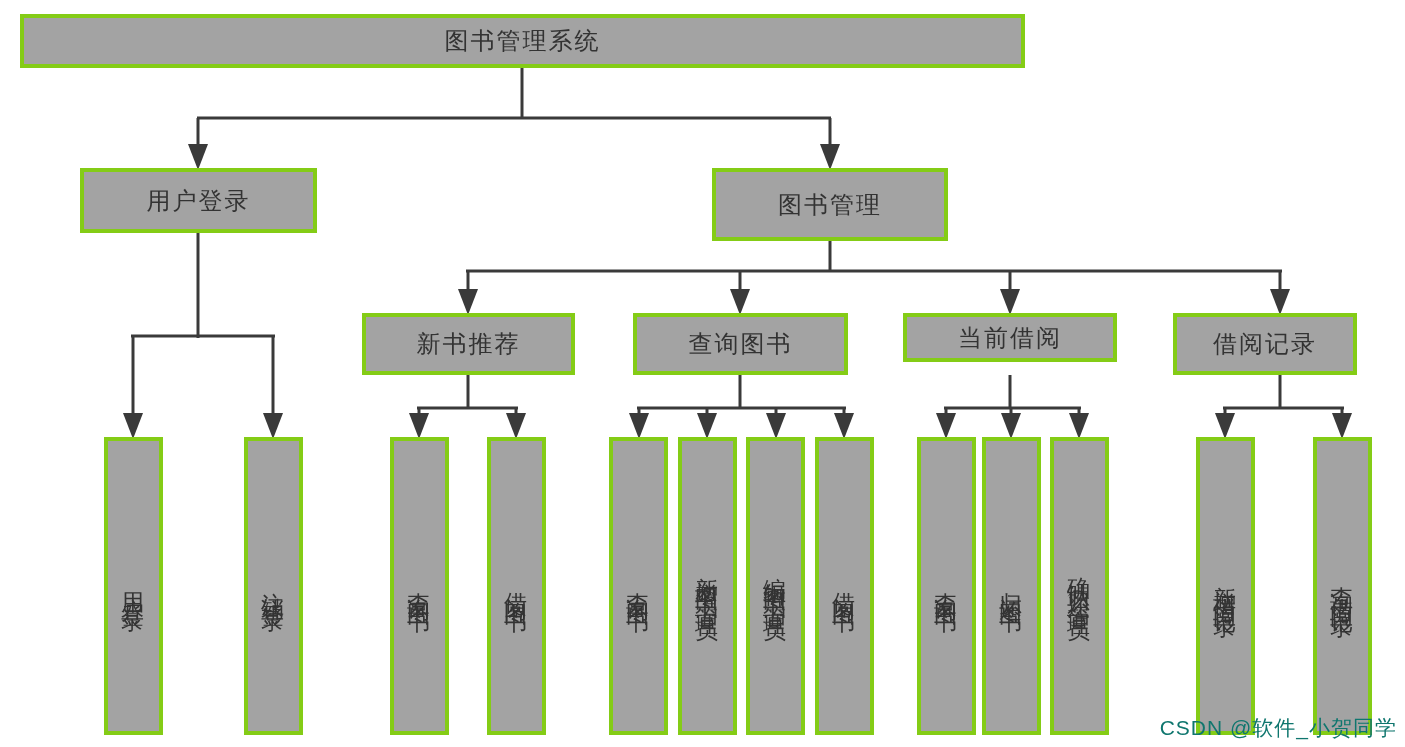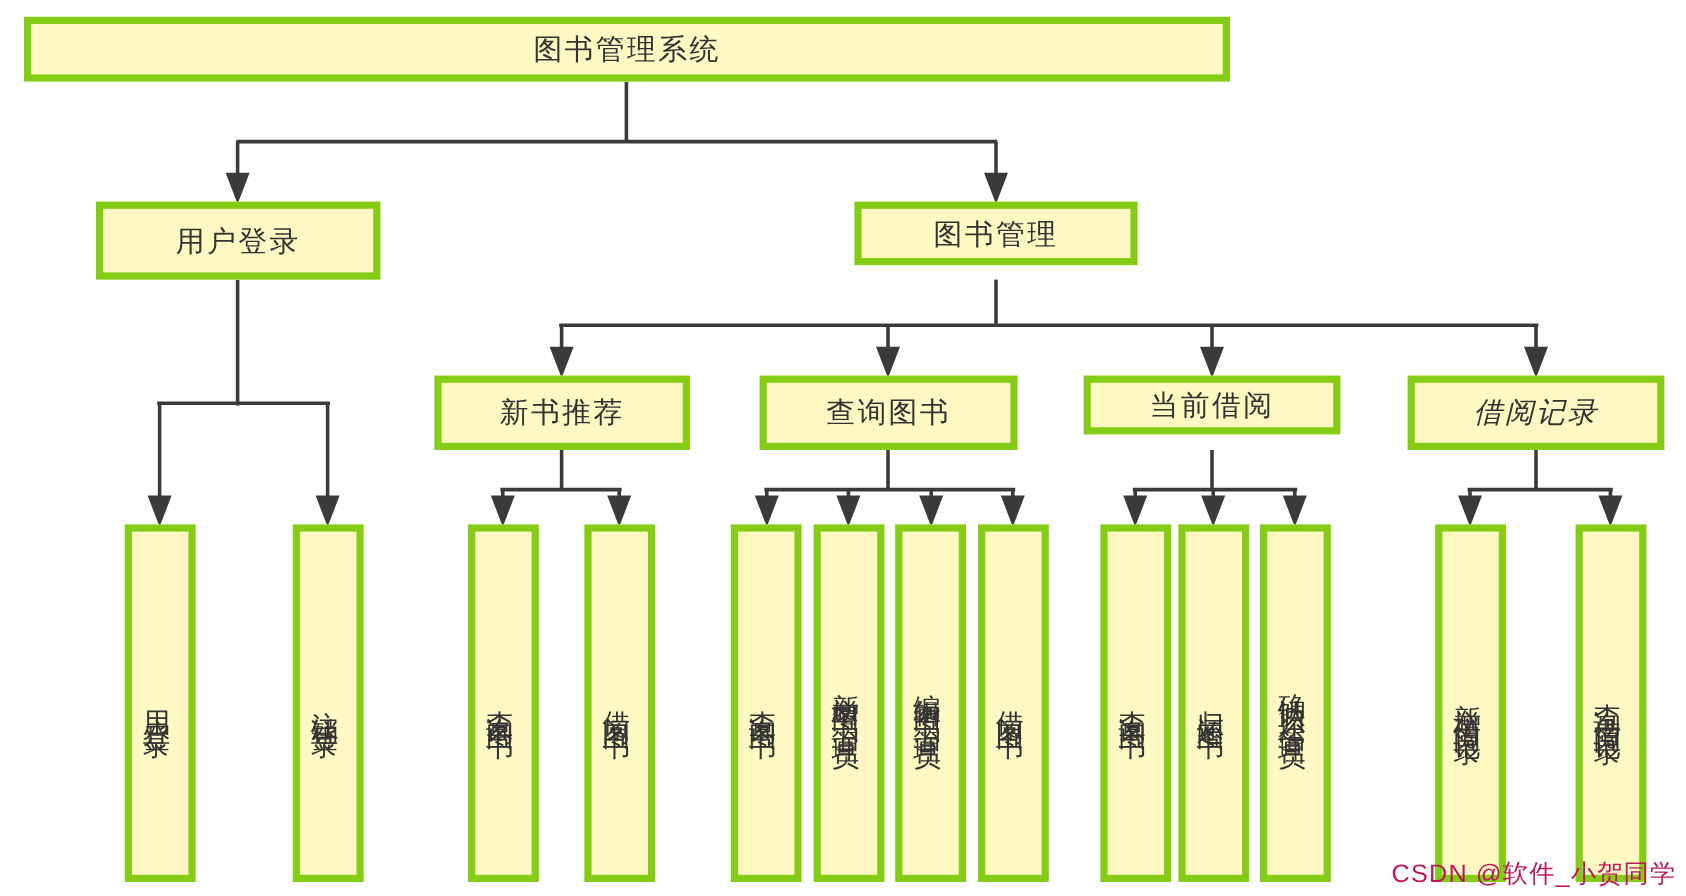--- a/index.html
+++ b/index.html
@@ -7,41 +7,41 @@
     position:relative;
     width:1405px;height:747px;
     background:#ffffff;
     font-family:"Liberation Sans","DejaVu Sans",sans-serif;
     overflow:hidden;
   }
   #connectors{position:absolute;left:0;top:0;z-index:1;pointer-events:none;}
   .box{
     position:absolute;
     box-sizing:border-box;
-    background:#fef9c3;
-    border:6px solid #84cc16;
+    background:#a3a3a3;
+    border:4px solid #84cc16;
     color:#333333;
     z-index:2;
   }
   .hbox{
     display:flex;align-items:center;justify-content:center;
     font-size:24px;letter-spacing:2px;white-space:nowrap;
   }
   .vbox{
     writing-mode:vertical-rl;
     text-align:center;
     font-size:23px;
     letter-spacing:6px;
     line-height:53px;
     width:59px;height:298px;top:437px;
   }
   .watermark{
     position:absolute;
     z-index:5;
-    color:#be185d;
+    color:#0f766e;
     font-size:21px;
     white-space:nowrap;
     letter-spacing:1px;
   }
 </style>
 </head>
 <body>
 
 <div class="canvas">
 
@@ -96,26 +96,26 @@
       <polygon points="1069,413 1089,413 1079,439" fill="#3a3a3a"></polygon>
       <line x1="1225" y1="408" x2="1225" y2="417" stroke="#3a3a3a" stroke-width="3"></line>
       <polygon points="1215,413 1235,413 1225,439" fill="#3a3a3a"></polygon>
       <line x1="1342" y1="408" x2="1342" y2="417" stroke="#3a3a3a" stroke-width="3"></line>
       <polygon points="1332,413 1352,413 1342,439" fill="#3a3a3a"></polygon>
     </svg>
 
   <div class="box hbox" style="left:20px;top:14px;width:1005px;height:54px;">图书管理系统</div>
 
   <div class="box hbox" style="left:80px;top:168px;width:237px;height:65px;">用户登录</div>
-  <div class="box hbox" style="left:712px;top:168px;width:236px;height:53px;">图书管理</div>
+  <div class="box hbox" style="left:712px;top:168px;width:236px;height:73px;">图书管理</div>
 
   <div class="box hbox" style="left:362px;top:313px;width:213px;height:62px;">新书推荐</div>
   <div class="box hbox" style="left:633px;top:313px;width:215px;height:62px;">查询图书</div>
   <div class="box hbox" style="left:903px;top:313px;width:214px;height:49px;">当前借阅</div>
-  <div class="box hbox" style="left:1173px;top:313px;width:214px;height:62px;font-style:italic;">借阅记录</div>
+  <div class="box hbox" style="left:1173px;top:313px;width:184px;height:62px;">借阅记录</div>
 
   <div class="box vbox" style="left:104px;">用户登录</div>
   <div class="box vbox" style="left:244px;">注销登录</div>
 
   <div class="box vbox" style="left:390px;">查询图书</div>
   <div class="box vbox" style="left:487px;">借阅图书</div>
 
   <div class="box vbox" style="left:609px;">查询图书</div>
   <div class="box vbox" style="left:678px;">新增图书（管理员）</div>
   <div class="box vbox" style="left:746px;">编辑图书（管理员）</div>

